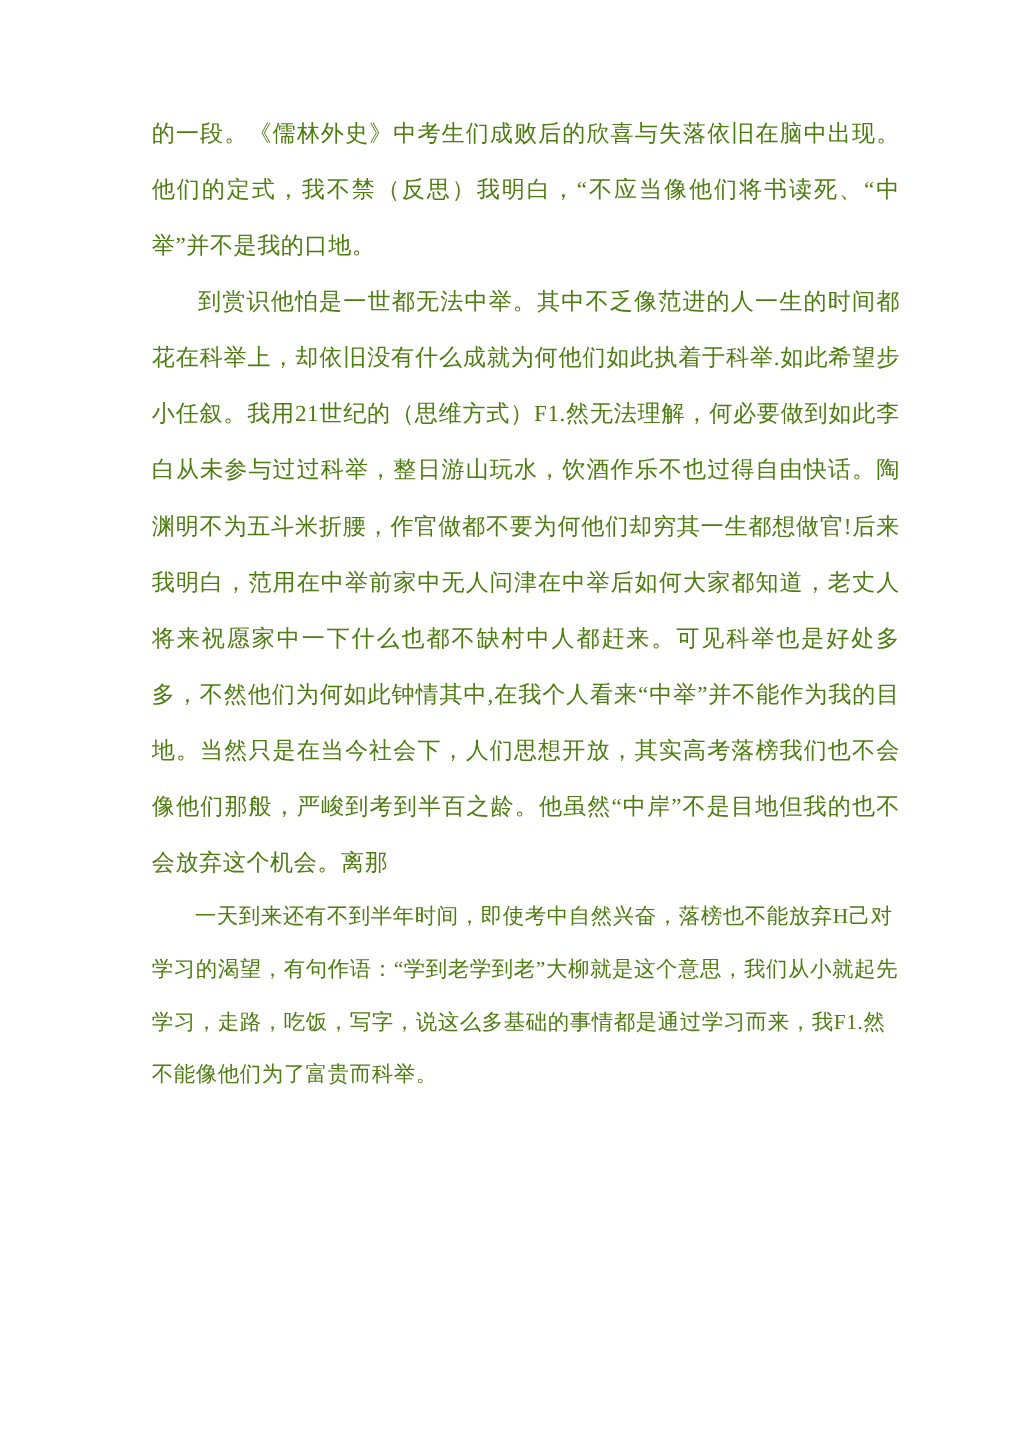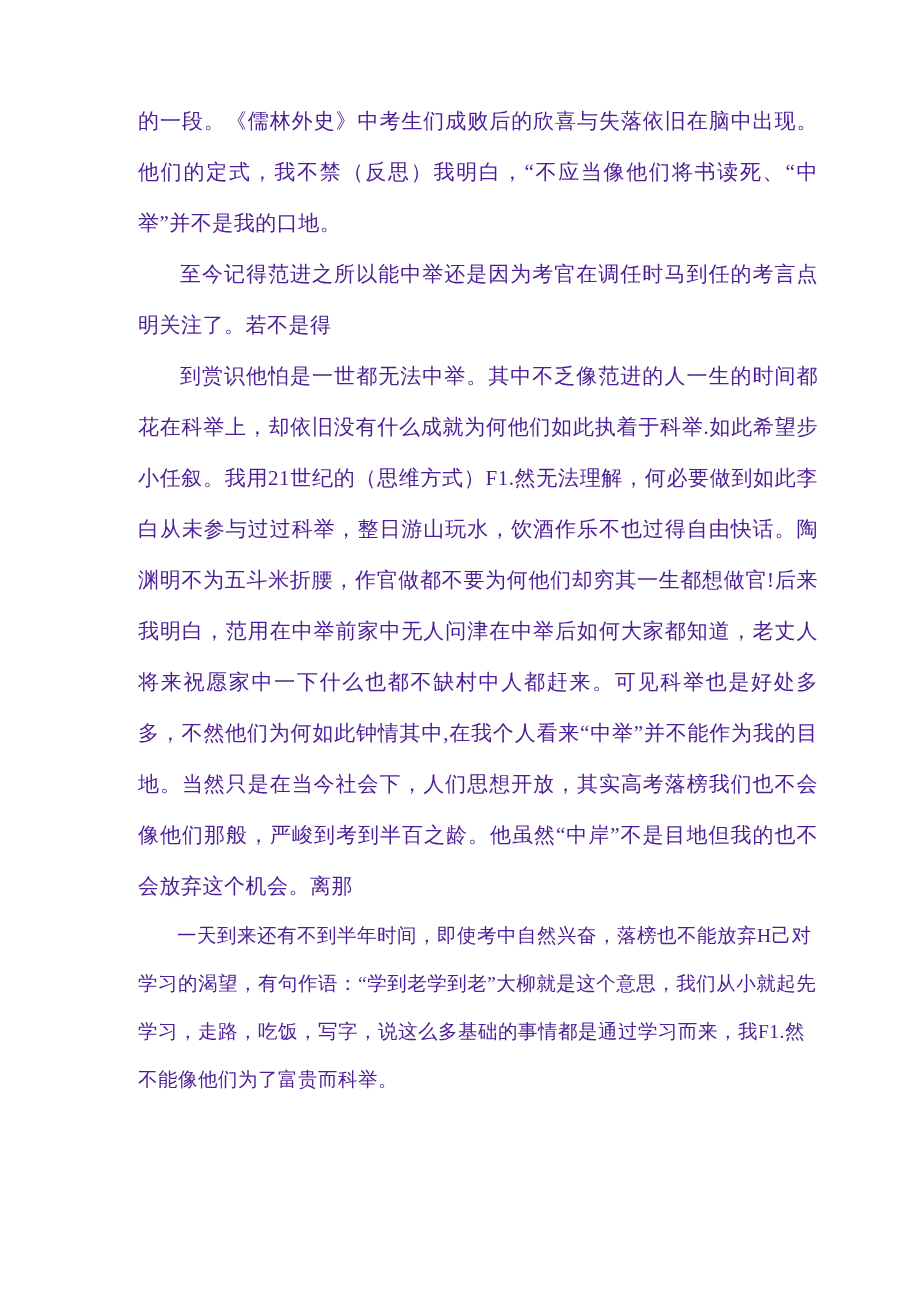--- a/index.html
+++ b/index.html
@@ -8,21 +8,21 @@
     background: #ffffff;
   }
   .page {
     position: relative;
     width: 920px;
     height: 1301px;
     background: #ffffff;
     box-sizing: border-box;
     padding: 96px 102px 0 138px;
     font-family: "Liberation Serif", "DejaVu Serif", serif;
-    color: #4c1d95;
+    color: #4d7c0f;
     overflow: hidden;
   }
   .para {
     margin: 0;
     font-size: 21px;
     line-height: 51px;
     text-align: justify;
     letter-spacing: 0.5px;
     word-break: break-all;
   }
@@ -33,16 +33,15 @@
     font-size: 19.5px;
     line-height: 48px;
     text-align: left;
   }
 </style>
 </head>
 <body>
 
 <div class="page">
   <p class="para">的一段。《儒林外史》中考生们成败后的欣喜与失落依旧在脑中出现。他们的定式，我不禁（反思）我明白，“不应当像他们将书读死、“中举”并不是我的口地。</p>
-  <p class="para indent">至今记得范进之所以能中举还是因为考官在调任时马到任的考言点明关注了。若不是得</p>
   <p class="para indent">到赏识他怕是一世都无法中举。其中不乏像范进的人一生的时间都花在科举上，却依旧没有什么成就为何他们如此执着于科举.如此希望步小任叙。我用21世纪的（思维方式）F1.然无法理解，何必要做到如此李白从未参与过过科举，整日游山玩水，饮酒作乐不也过得自由快话。陶渊明不为五斗米折腰，作官做都不要为何他们却穷其一生都想做官!后来我明白，范用在中举前家中无人问津在中举后如何大家都知道，老丈人将来祝愿家中一下什么也都不缺村中人都赶来。可见科举也是好处多多，不然他们为何如此钟情其中,在我个人看来“中举”并不能作为我的目地。当然只是在当今社会下，人们思想开放，其实高考落榜我们也不会像他们那般，严峻到考到半百之龄。他虽然“中岸”不是目地但我的也不会放弃这个机会。离那</p>
   <p class="para small indent">一天到来还有不到半年时间，即使考中自然兴奋，落榜也不能放弃H己对学习的渴望，有句作语：“学到老学到老”大柳就是这个意思，我们从小就起先学习，走路，吃饭，写字，说这么多基础的事情都是通过学习而来，我F1.然不能像他们为了富贵而科举。</p>
 </div>
 
 </body></html>

